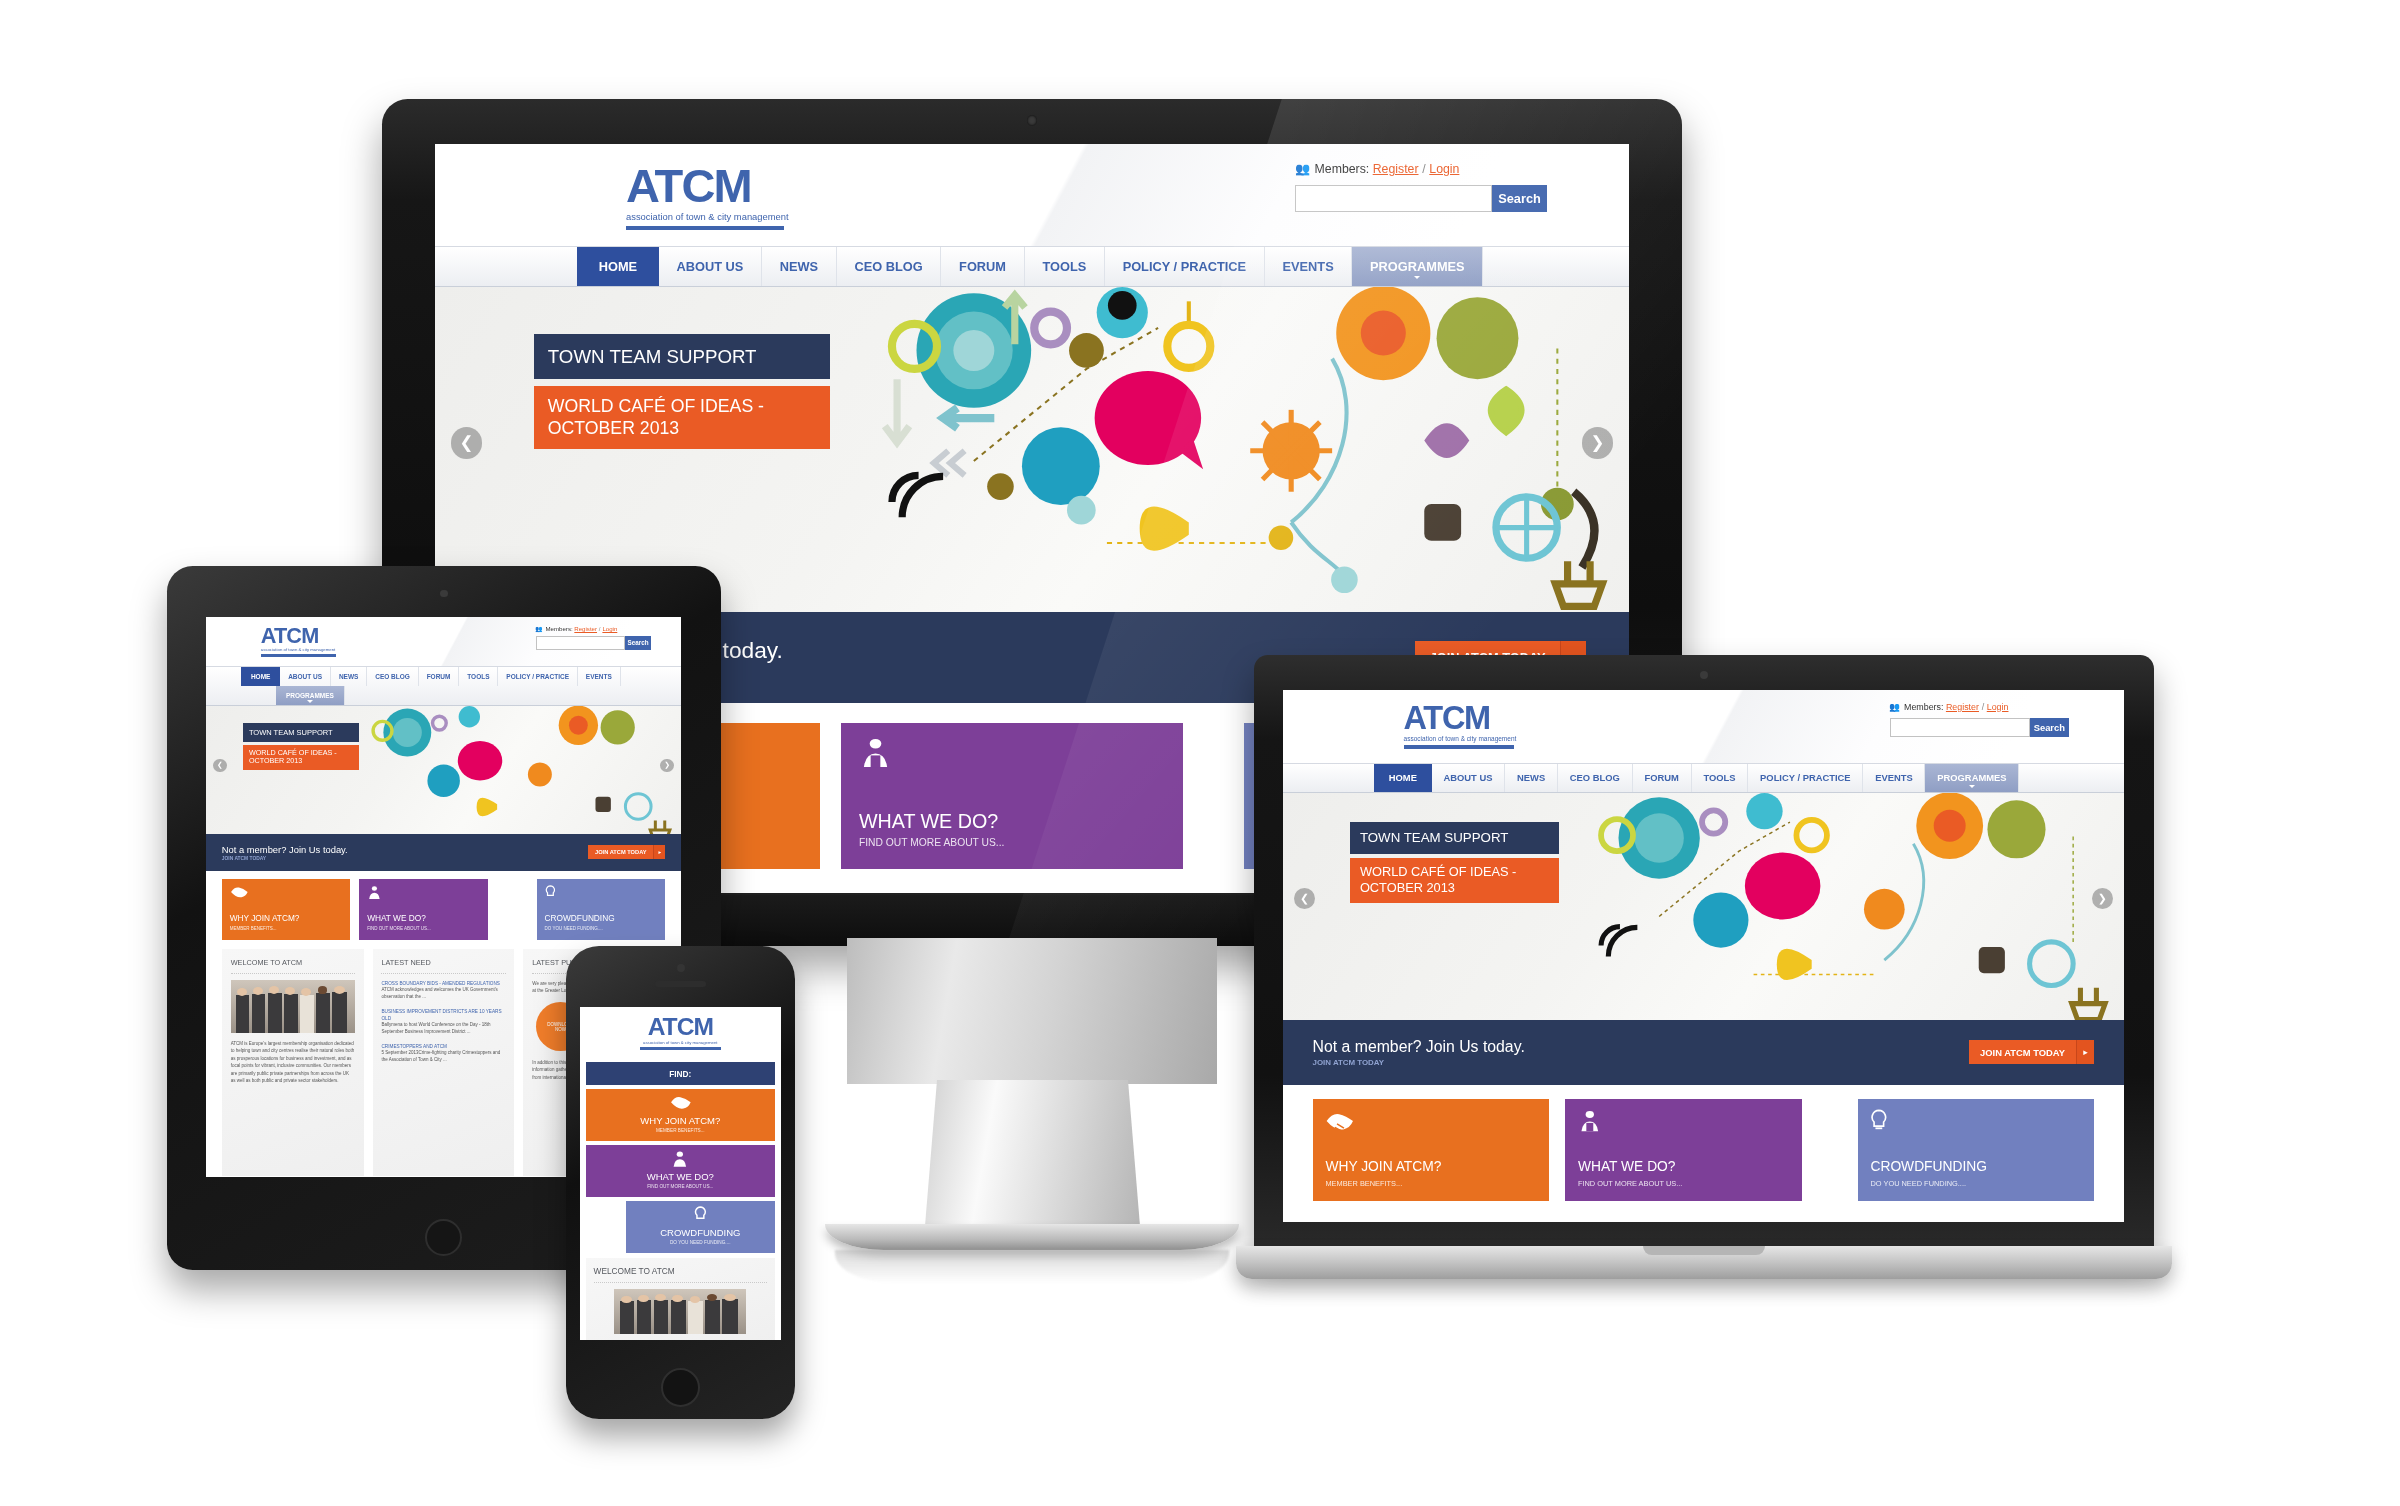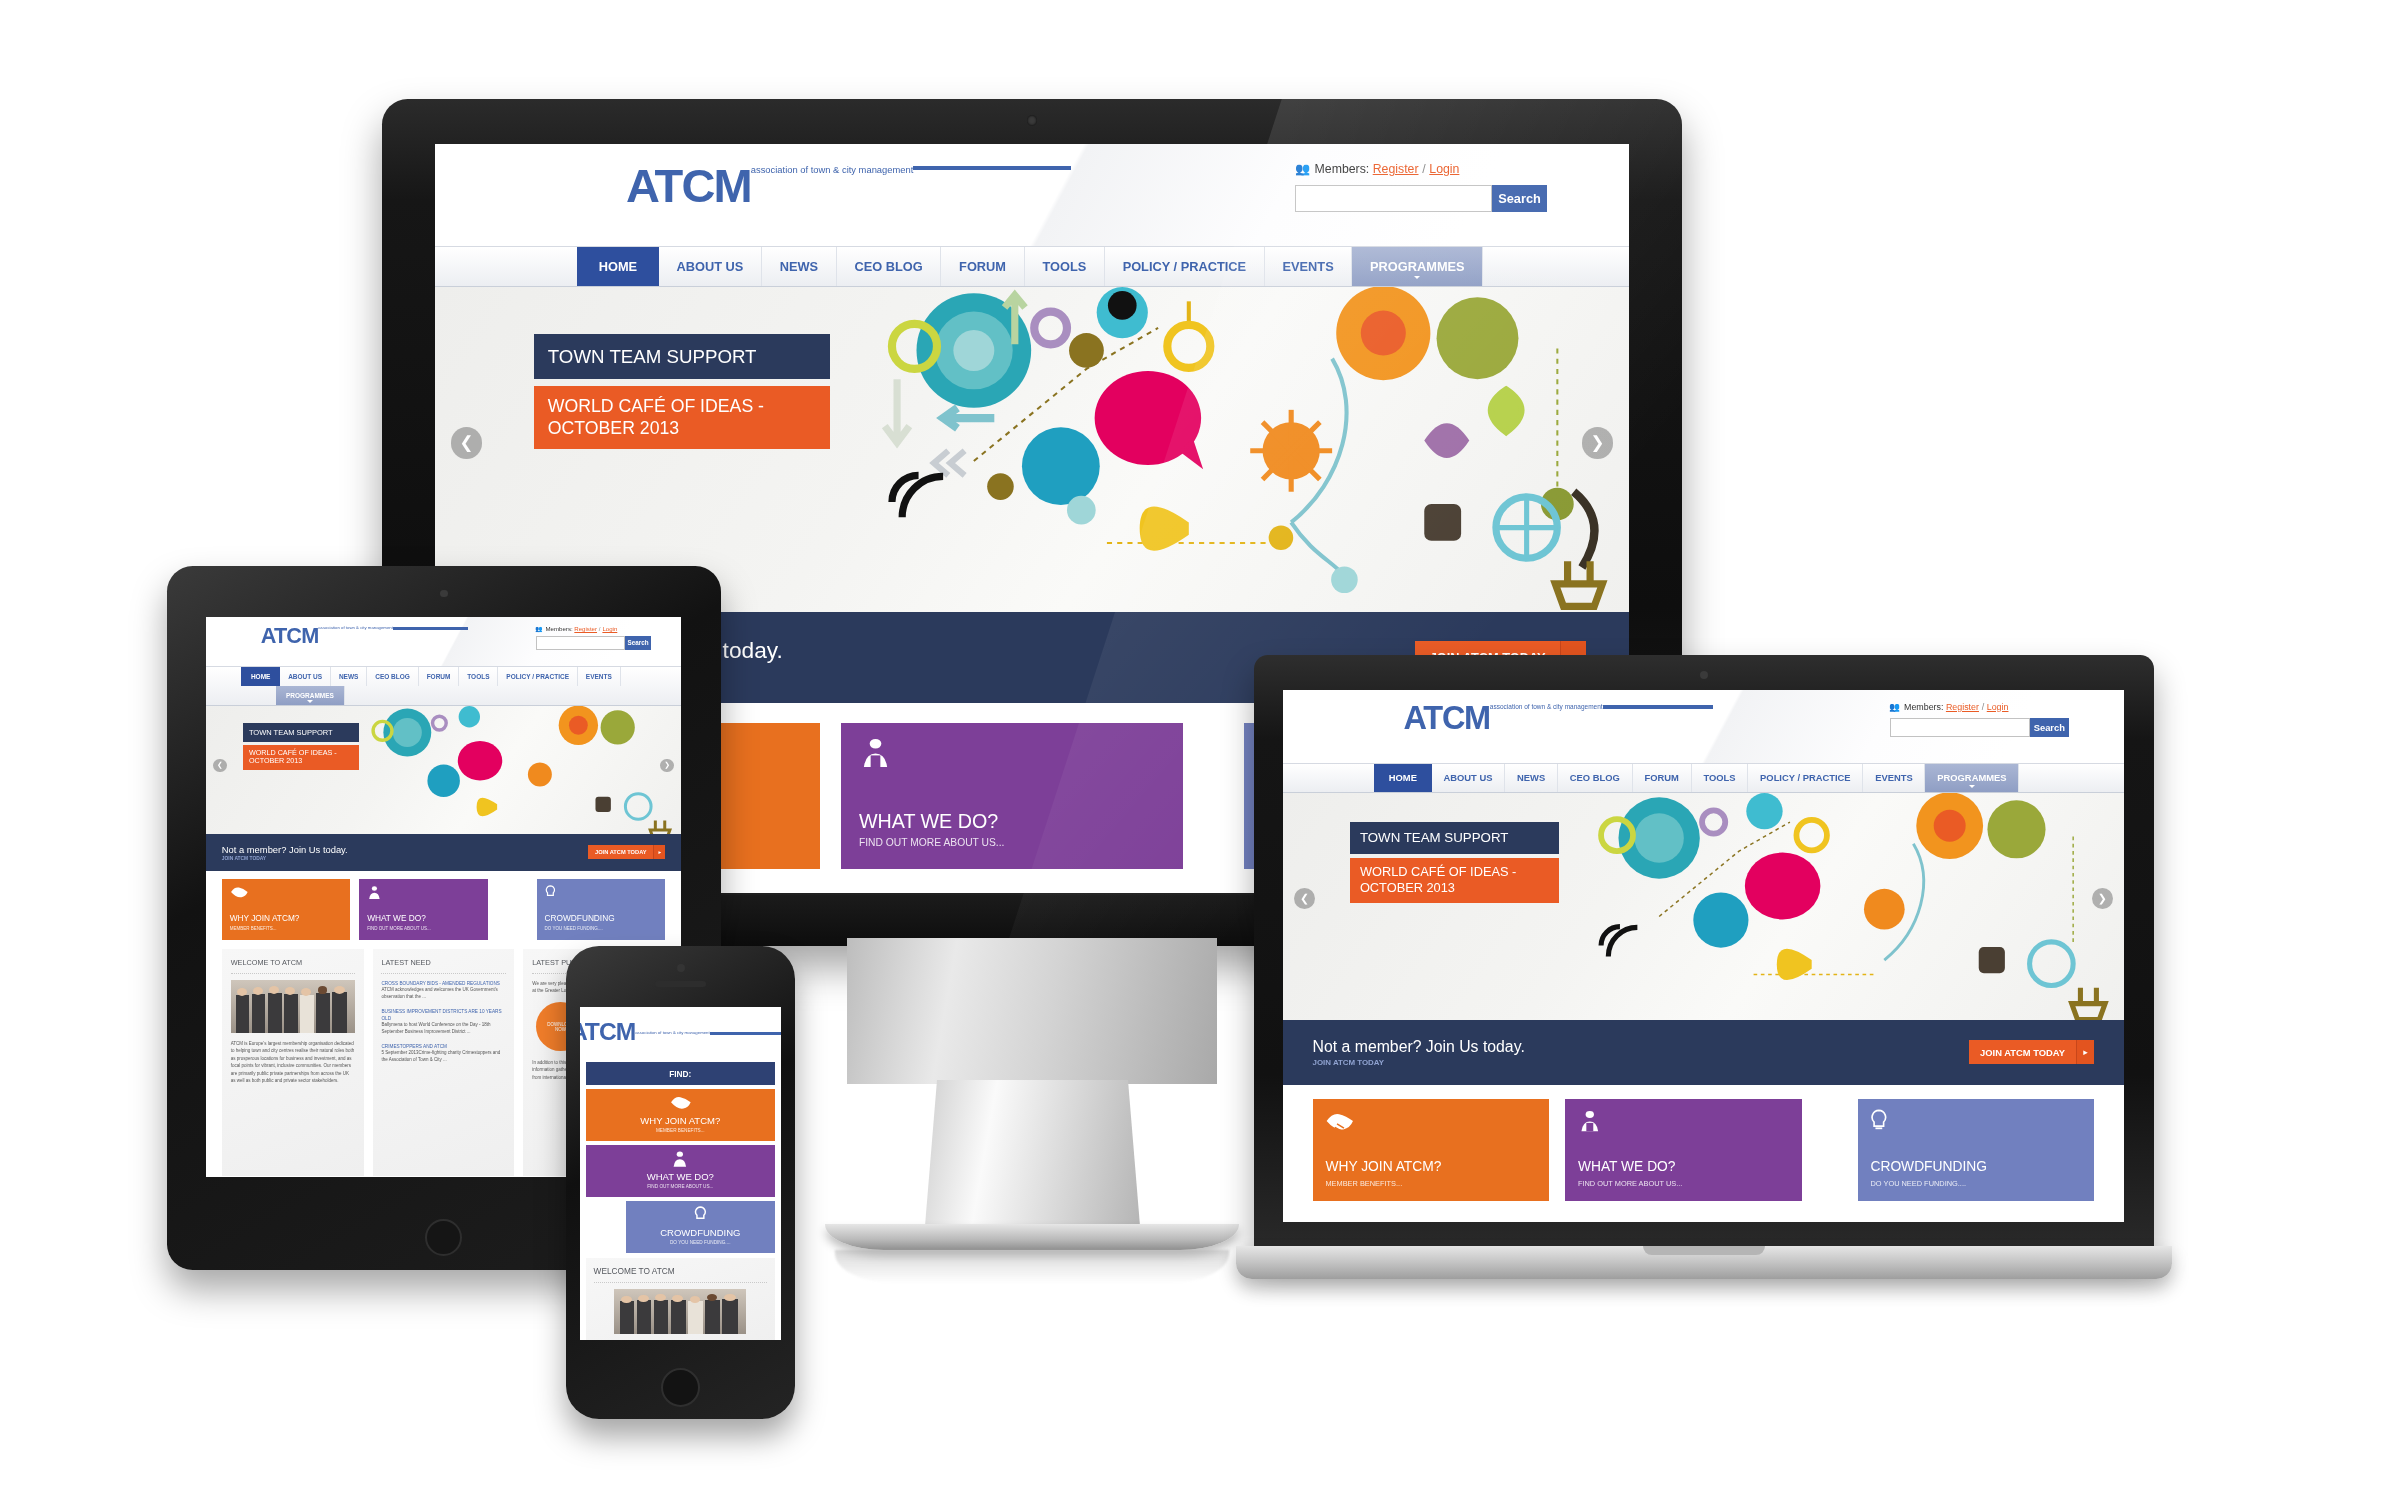--- a/index.html
+++ b/index.html
@@ -6,21 +6,21 @@
   html,body { width:2401px; height:1506px; overflow:hidden; background:#ffffff;
     font-family:"Liberation Sans", sans-serif; }
 
   #stage { position:relative; width:2401px; height:1506px; background:#ffffff; }
 
   
   .site { position:absolute; background:#fff; overflow:hidden; }
   .site .hdr { position:relative; background:#fff;
       background-image:linear-gradient(118deg,#ffffff 0%,#ffffff 52%,#f2f3f5 52.4%,#fdfdfe 70%,#ffffff 86%);
       display:flex; align-items:flex-start; }
-  .logo { display:flex; flex-direction:row; }
+  .logo { display:flex; flex-direction:column; }
   .logo .mark { color:#3f64ad; font-weight:bold; letter-spacing:-0.04em;
       font-family:"Liberation Sans", sans-serif; line-height:1; position:relative; }
   .logo .sub { color:#3f64ad; white-space:nowrap; }
   .logo .rule { background:#3f64ad; }
 
   .memrow { display:flex; align-items:center; white-space:nowrap; color:#333; }
   .memrow .pplicon { color:#ea5b25; margin-right:.35em; }
   .memrow a { color:#ea5b25; }
   .memrow .slash { color:#888; margin:0 .3em; }
 

